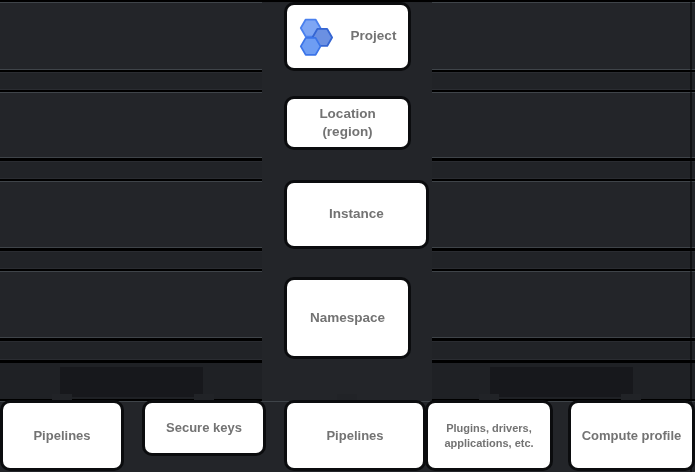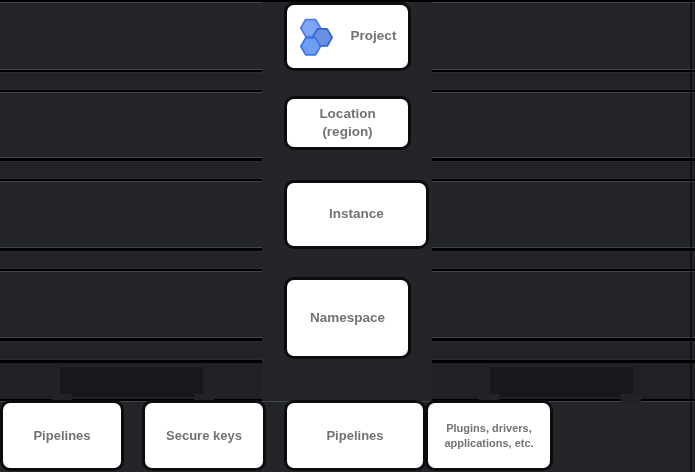--- a/index.html
+++ b/index.html
@@ -82,27 +82,30 @@
   </div>
 
   <div class="node" style="left:287px;top:280px;width:121px;height:76px">
     <span class="lbl">Namespace</span>
   </div>
 
   <div class="node small" style="left:3px;top:403px;width:118px;height:65px">
     <span class="lbl">Pipelines</span>
   </div>
 
-  <div class="node small" style="left:145px;top:403px;width:118px;height:65px">
+  <div class="node small" style="left:145px;top:403px;width:118px;height:50px">
     <span class="lbl">Secure keys</span>
   </div>
 
   <div class="node small" style="left:287px;top:403px;width:136px;height:65px">
     <span class="lbl">Pipelines</span>
   </div>
 
   <div class="node xsmall" style="left:428px;top:403px;width:122px;height:65px">
     <span class="lbl">Plugins, drivers,
 applications, etc.</span>
   </div>
 
+  <div class="node small" style="left:571px;top:403px;width:121px;height:65px">
+    <span class="lbl">Compute profile</span>
+  </div>
 
 </div>
 
 </body></html>

